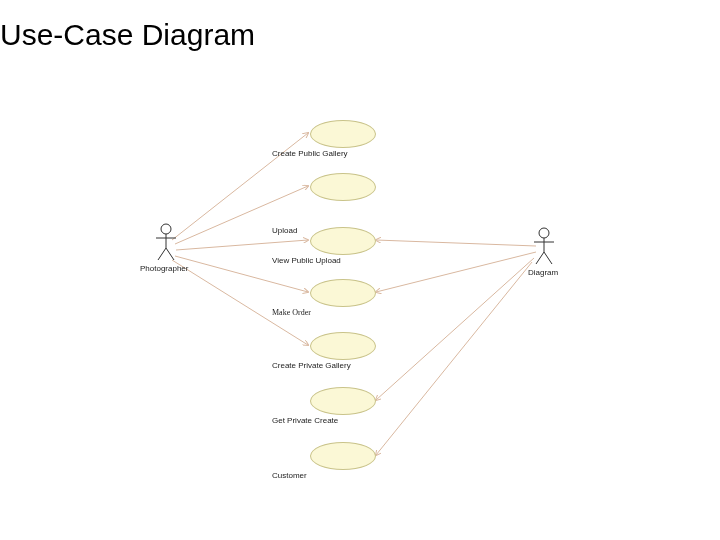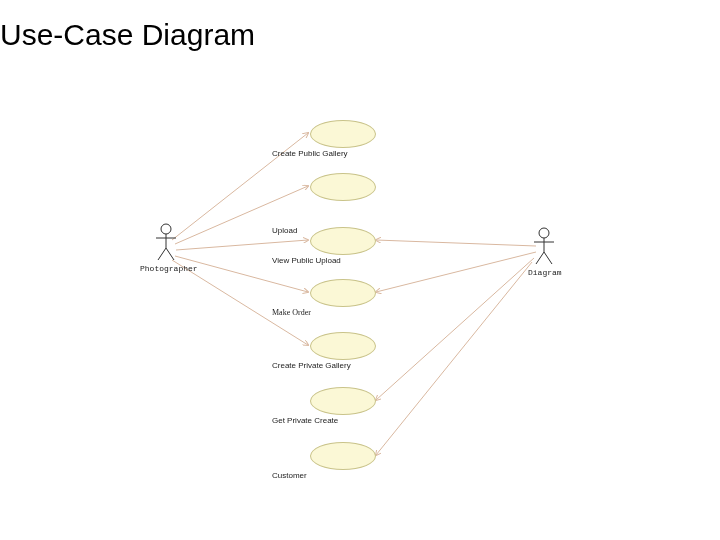--- a/index.html
+++ b/index.html
@@ -38,21 +38,20 @@
   .uclabel {
     position: absolute;
     width: 140px;
     font-size: 8px;
     color: #222;
   }
   .actor-label {
     position: absolute;
     font-size: 8px;
     color: #222;
-    font-family: Liberation Mono, monospace;
   }
   svg.lines {
     position: absolute;
     left: 0;
     top: 0;
     width: 720px;
     height: 540px;
     pointer-events: none;
   }
   svg.lines line {

